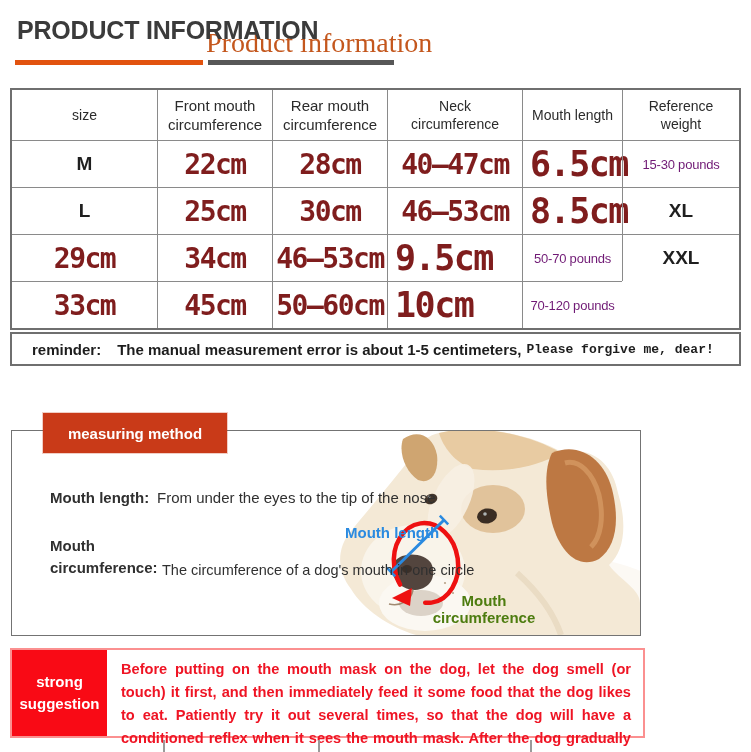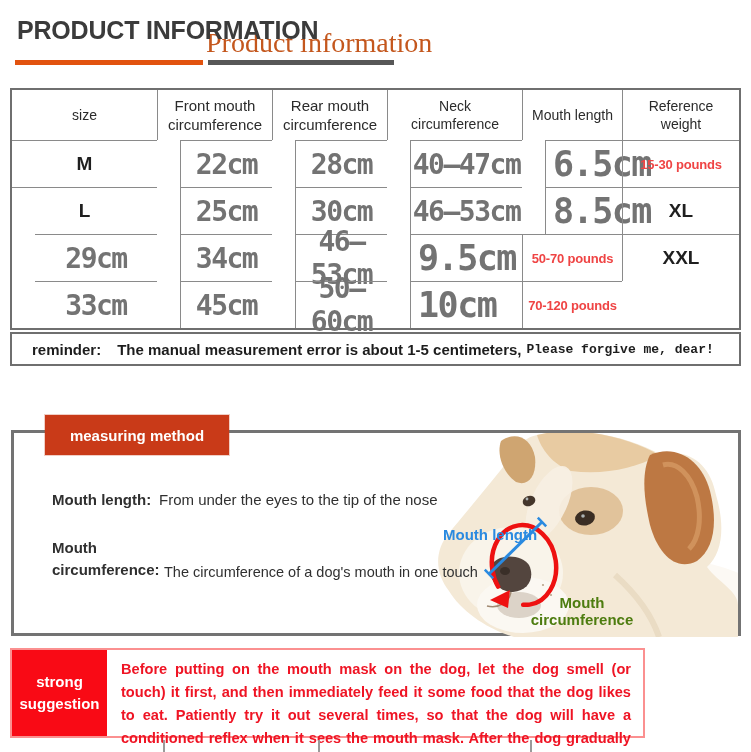--- a/index.html
+++ b/index.html
@@ -21,34 +21,34 @@
             grid-template-columns:145px 115px 115px 135px 100px 1fr; }
   .th, .td { display:flex; align-items:center; justify-content:center; text-align:center;
              border-left:1px solid #8a8a8a; border-top:1px solid #8a8a8a; }
   .ptable > :nth-child(6n+1) { border-left:none; }
   .ptable > :nth-child(-n+6) { border-top:none; }
   .th { height:50px; font-size:15px; color:#2b2b2b; line-height:1.3; padding:0 6px; }
   .th.small { font-size:14px; }
   .td { height:47px; }
   .td.size { font-size:19px; font-weight:bold; color:#1f1f1f; }
   .td.val  { font-family:"DejaVu Sans Mono", monospace; font-weight:bold; font-size:28px;
-             color:#737373; letter-spacing:-1.5px;margin-left:23px; }
+             color:#7f1d1d; letter-spacing:-1.5px; }
   .td.mouth { justify-content:flex-start; padding-left:7px; font-size:35px; }
-  .td.wt   { font-size:13px; font-weight:bold; color:#ef4444; letter-spacing:-0.2px; }
+  .td.wt   { font-size:13px; font-weight:normal; color:#701a75; letter-spacing:-0.2px; }
 
   
   .reminder { position:absolute; left:10px; top:332px; width:731px; height:34px;
               border:2px solid #6f6f6f; display:flex; align-items:center; padding-left:20px; }
   .rem-label { font-size:15px; font-weight:bold; color:#1d1d1d; margin-right:16px; }
   .rem-main  { font-size:15px; font-weight:600; color:#1d1d1d; }
   .rem-note  { font-size:13px; font-weight:600; color:#1d1d1d; margin-left:5px;font-family:Liberation Mono, monospace; }
 
   
-  .measure { position:absolute; left:11px; top:430px; width:730px; height:206px;
-             border:3px solid #737373; background:#fff; }
+  .measure { position:absolute; left:11px; top:430px; width:630px; height:206px;
+             border:1px solid #737373; background:#fff; }
   .badge { position:absolute; left:31px; top:-18px; width:184px; height:40px; background:#c93a18;
            color:#fff; font-weight:bold; font-size:15px; display:flex; align-items:center;
            justify-content:center; z-index:4; box-shadow:0 0 0 1px rgba(201,58,24,0.25); }
   .ml-row { position:absolute; left:38px; top:58px; display:flex; align-items:baseline; z-index:3; }
   .ml-label { font-size:15px; font-weight:600; color:#303030; width:107px; }
   .ml-text  { font-size:15px; color:#303030; }
   .mc-row { position:absolute; left:38px; top:104px; display:flex; align-items:flex-end; z-index:3; }
   .mc-label { font-size:15px; font-weight:600; color:#303030; width:112px; line-height:1.45; }
   .mc-text  { font-size:14.5px; color:#303030; padding-bottom:1px; }
 
@@ -128,21 +128,21 @@
   <div class="measure">
     <div class="badge">measuring method</div>
 
     <div class="ml-row">
       <span class="ml-label">Mouth length:</span>
       <span class="ml-text">From under the eyes to the tip of the nose</span>
     </div>
 
     <div class="mc-row">
       <span class="mc-label">Mouth circumference:</span>
-      <span class="mc-text">The circumference of a dog's mouth in one touch</span>
+      <span class="mc-text">The circumference of a dog's mouth in one circle</span>
     </div>
 
     <div class="photo">
 
       <svg width="319" height="204" viewBox="0 0 319 204" aria-hidden="true">
         <ellipse cx="248" cy="200" rx="122" ry="74" fill="#fcf9f4"></ellipse>
         <path d="M118,2 C158,-8 212,4 242,22 C272,14 292,34 297,62 C306,92 304,120 288,134
                  C300,150 319,158 319,172 L319,204 L95,204 C68,196 42,178 30,158
                  C16,140 15,118 30,100 C48,78 72,50 92,24 C100,10 108,4 118,2 Z" fill="#f4e9d6"></path>
         <path d="M118,2 C158,-8 210,4 240,22 C216,36 184,42 152,38 C134,32 122,16 118,2 Z" fill="#e8cba2"></path>

